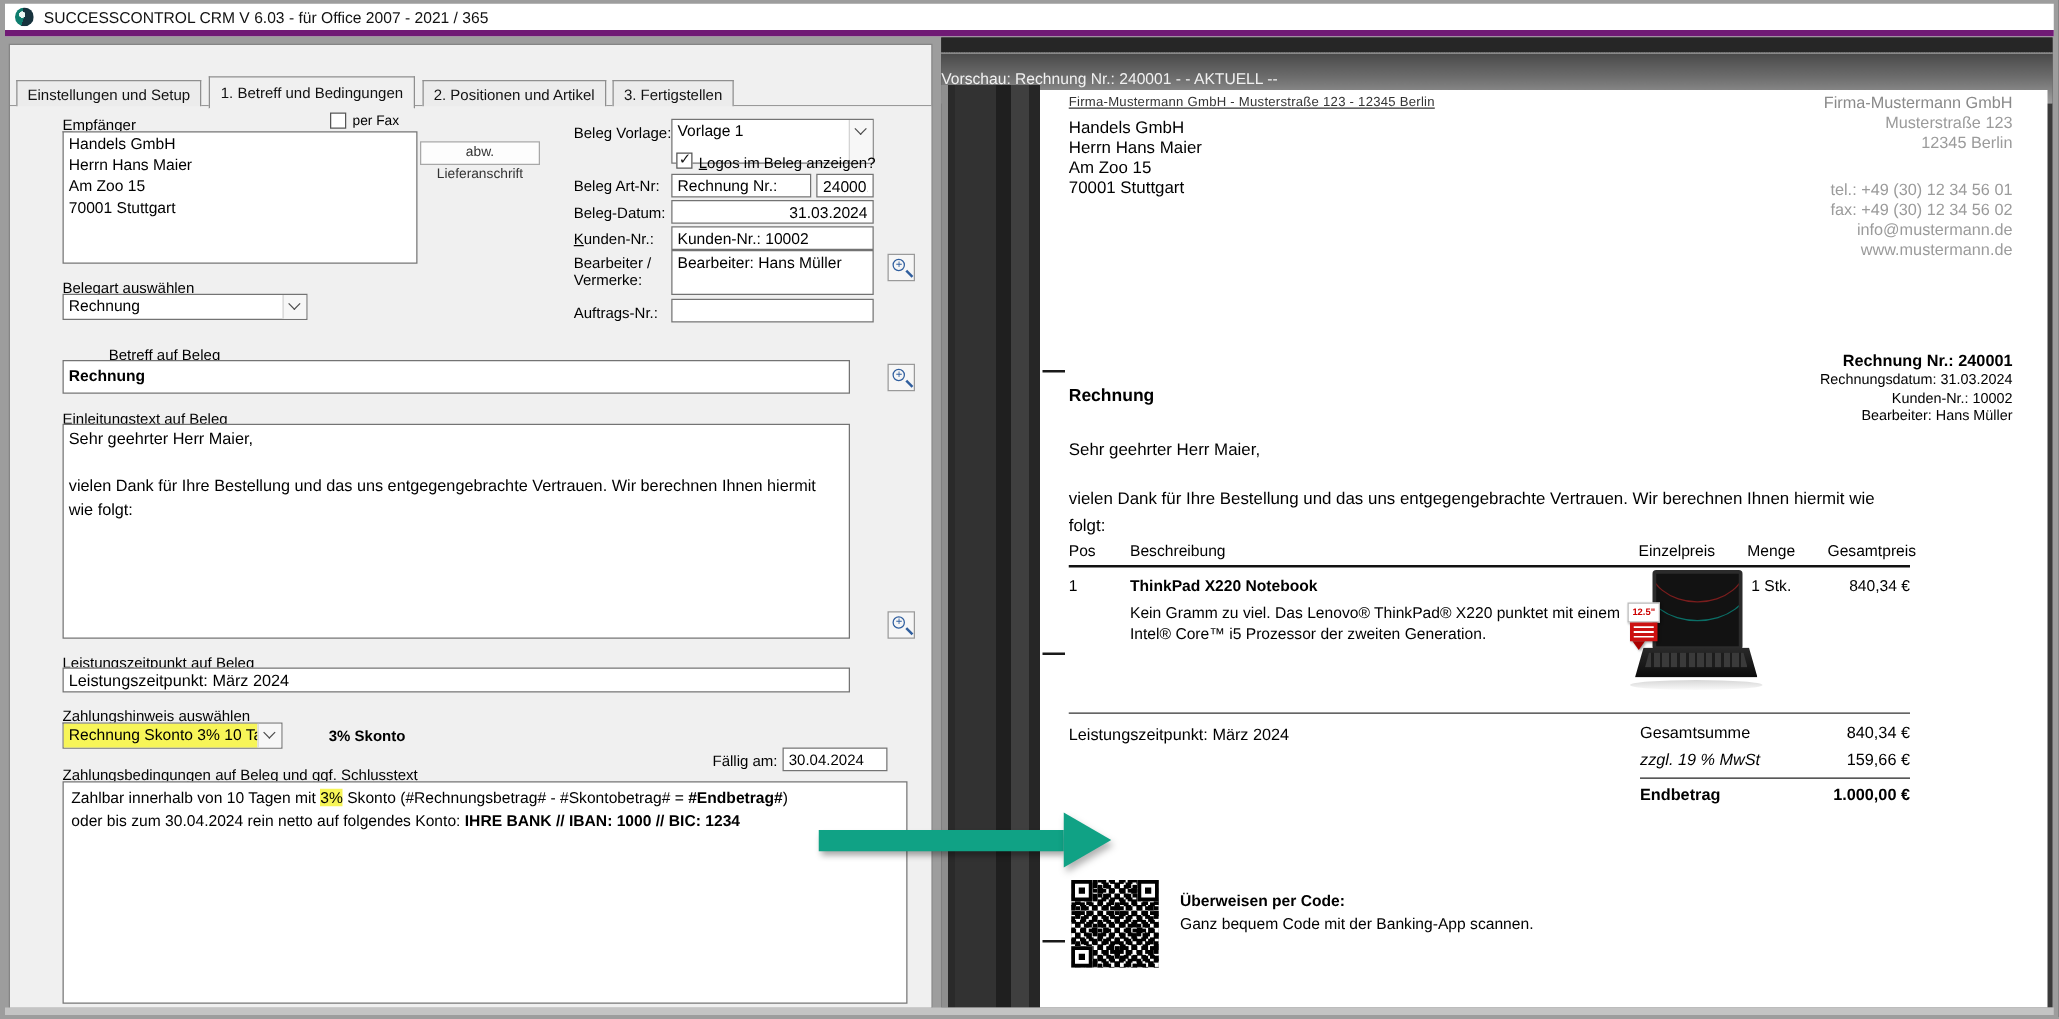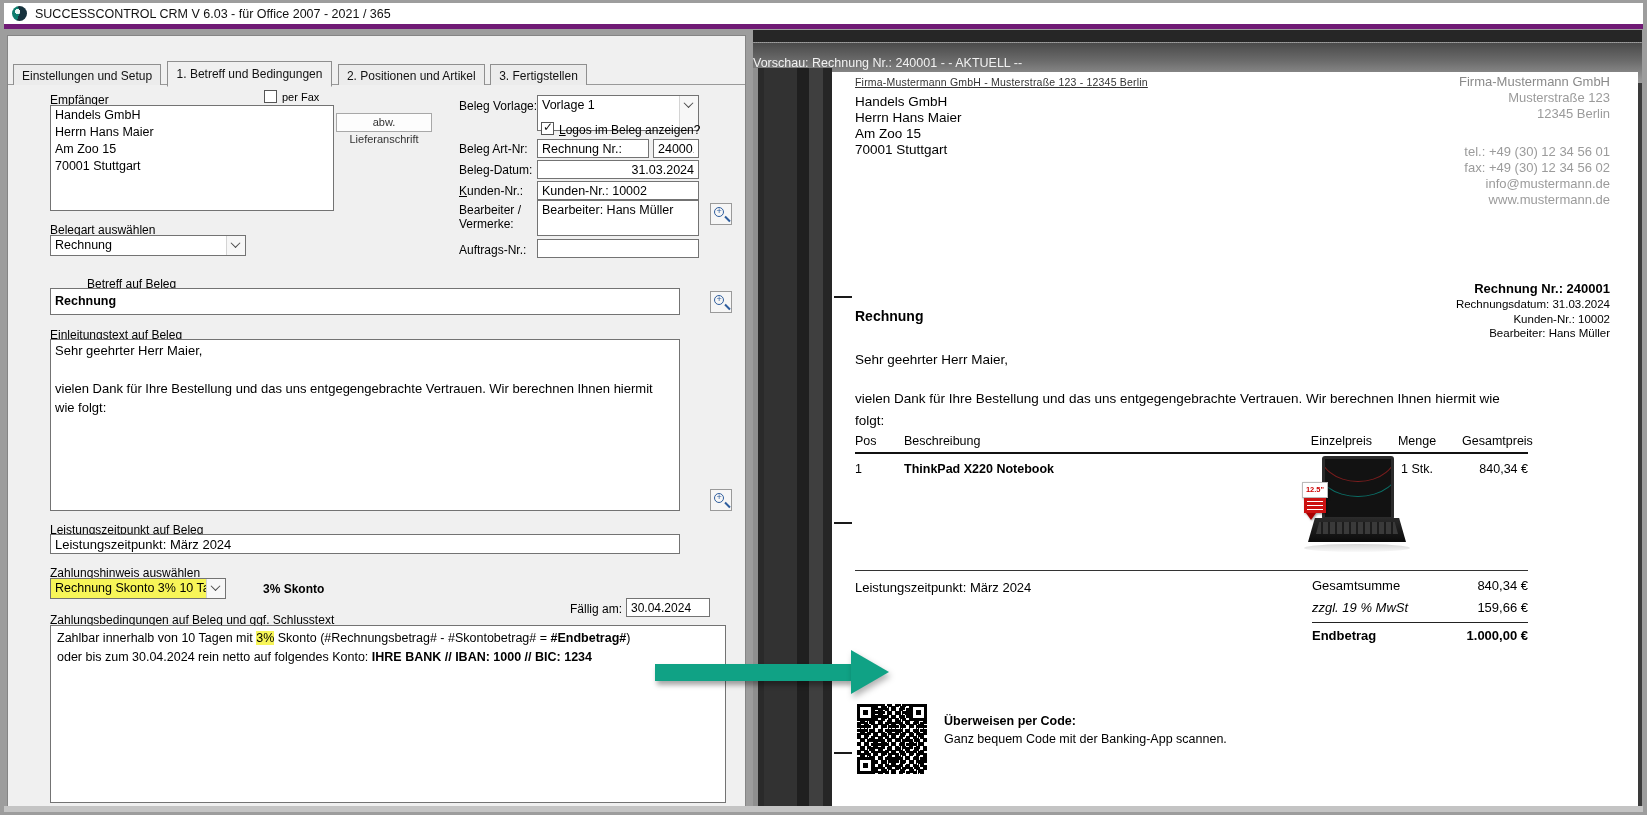--- a/index.html
+++ b/index.html
@@ -260,20 +260,21 @@
       <div class="th col-unit">Einzelpreis</div>
       <div class="th col-qty">Menge</div>
       <div class="th col-total">Gesamtpreis</div>
       <div class="thline"></div>
 
       <div class="td" style="left:23px;">1</div>
       <div class="td item-name" style="left:72px;">ThinkPad X220 Notebook</div>
       <div class="td col-unit">840,34 €</div>
       <div class="td col-qty">1 Stk.</div>
       <div class="td col-total">840,34 €</div>
+      <div class="item-desc">Kein Gramm zu viel. Das Lenovo® ThinkPad® X220 punktet mit einem Intel® Core™ i5 Prozessor der zweiten Generation.</div>
 
       <div class="laptop">
         <div class="lt-screen">
             <div class="lt-arc1"></div>
             <div class="lt-arc2"></div>
           </div>
         <div class="lt-base"></div>
         <div class="lt-kbd"></div>
         <div class="lt-shadow"></div>
         <div class="lt-badge">

